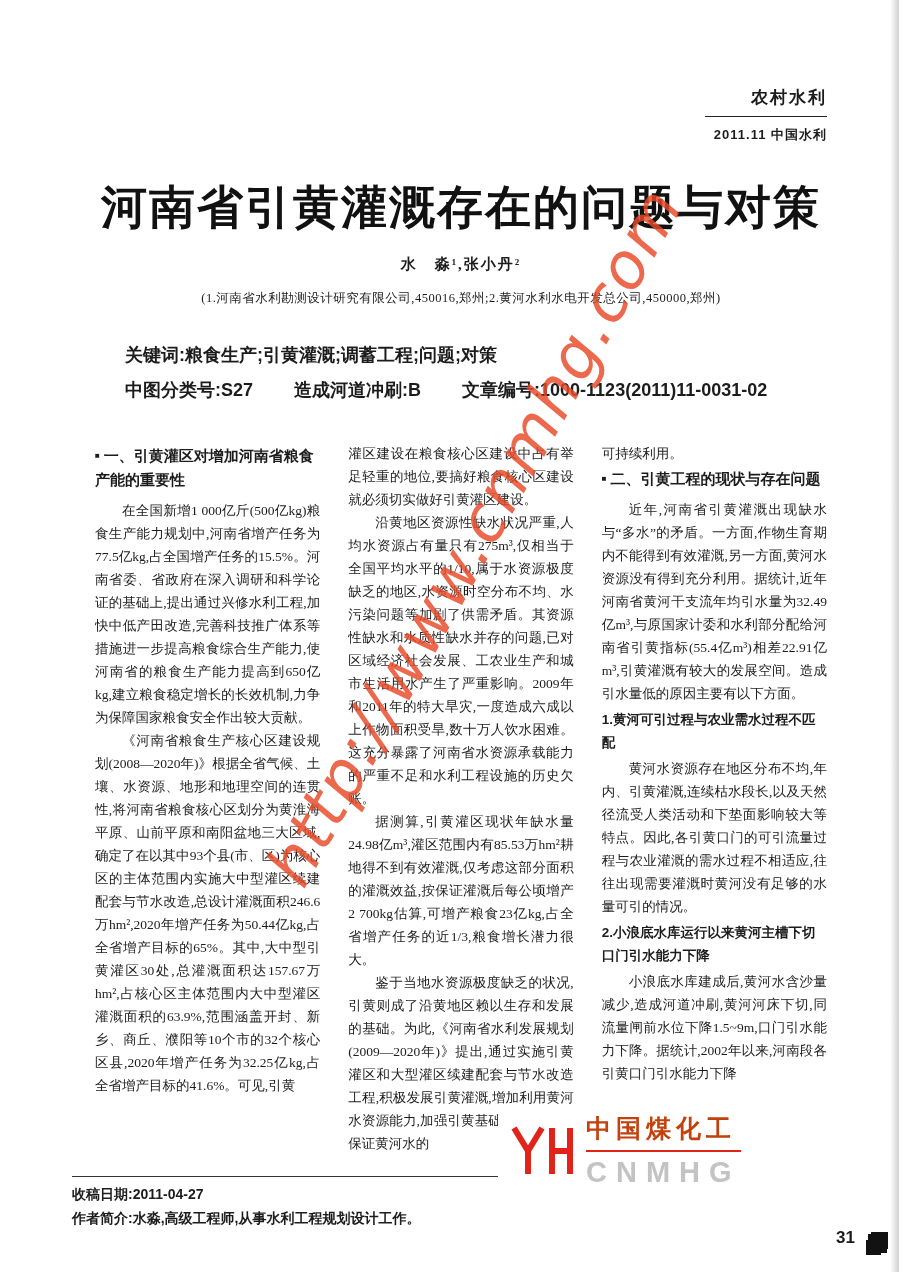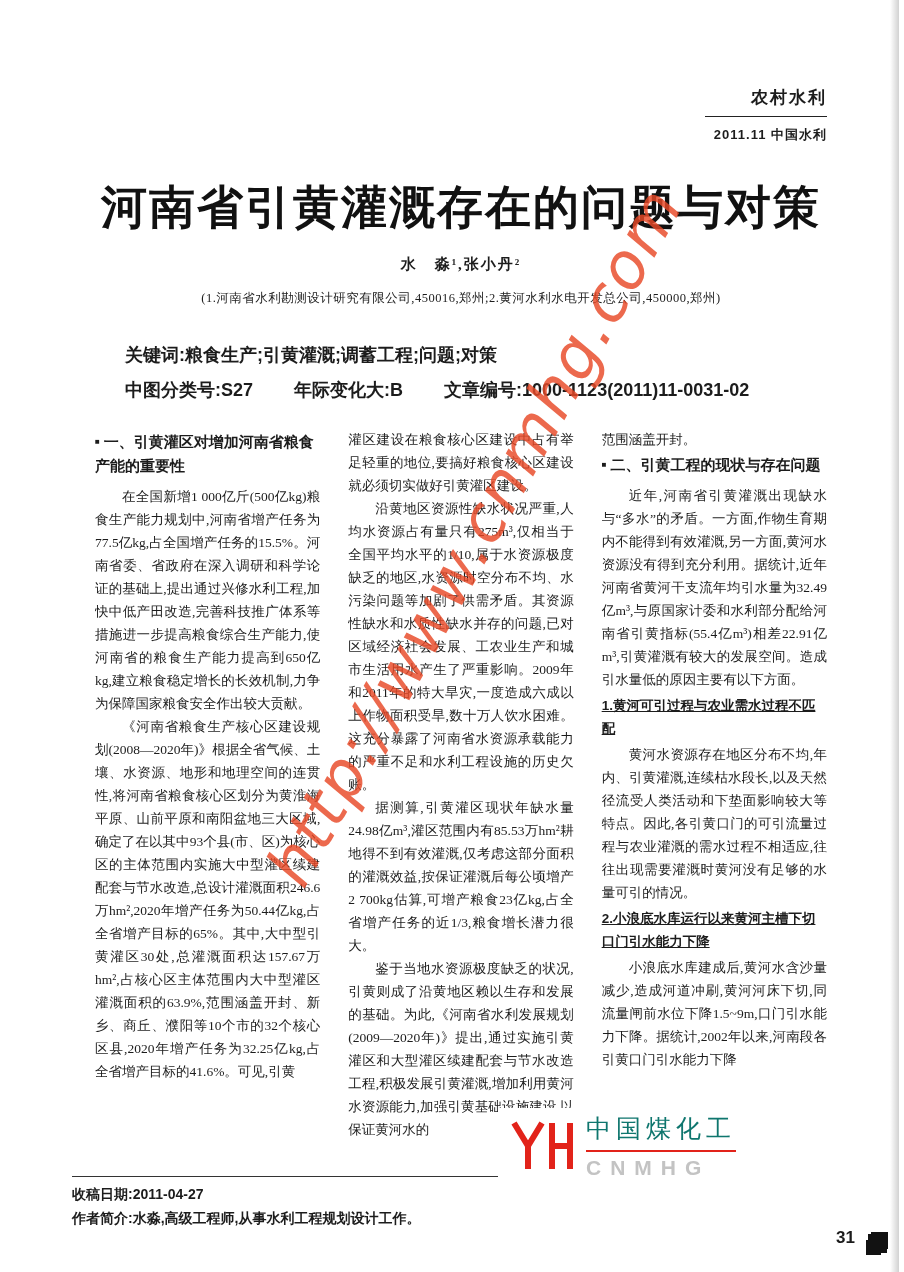--- a/index.html
+++ b/index.html
@@ -30,31 +30,31 @@
   }
   .authors{margin-top:20px;text-align:center;font-weight:bold;font-size:15px;letter-spacing:2px;}
   .affiliation{margin-top:16px;text-align:center;font-size:12.5px;letter-spacing:0.5px;}
   
   .meta{margin:36px 80px 0 102px;font-family:"Liberation Sans", sans-serif;font-weight:bold;font-size:18px;}
   .meta-codes{margin-top:11px;}
   .meta-codes span{margin-right:36px;}
   
   .columns{
     display:flex;gap:28px;
-    margin:26px 72px 0;
+    margin:40px 72px 0;
     max-height:772px;overflow:hidden;
     font-size:13.5px;line-height:23px;text-align:justify;
   }
   .col{flex:1;min-width:0;}
   .heading{
     font-family:"Liberation Sans", sans-serif;font-weight:bold;
     font-size:15px;line-height:24px;margin:2px 0 7px;text-align:left;
   }
   .heading::before{content:"■";font-size:8px;vertical-align:3px;margin-right:4px;}
-  .subheading{font-family:"Liberation Sans", sans-serif;font-weight:bold;margin:3px 0;text-align:left;text-decoration:underline;}
+  .subheading{font-family:"Liberation Sans", sans-serif;font-weight:bold;margin:3px 0;text-align:left;}
   .para{text-indent:2em;margin:0;}
   .para-cont{text-indent:0;margin:0;}
   
   .footnote{
     position:absolute;left:72px;top:1176px;width:444px;
     border-top:1.2px solid #333;padding-top:9px;
     font-family:"Liberation Sans", sans-serif;font-weight:bold;font-size:14px;
   }
   .footnote-line2{margin-top:6px;}
   
@@ -64,27 +64,27 @@
     box-shadow:-4px 4px 0 -2px #121212, 2px -3px 0 -1px #121212;
   }
   
   .logo{
     position:absolute;left:498px;top:1108px;
     display:flex;align-items:center;gap:12px;
     background:#fff;padding:4px 10px;
   }
   .logo-glyph{display:block;}
   .logo-cn{
-    color:#0f766e;font-family:"Liberation Sans", sans-serif;font-weight:normal;
+    color:#c2410c;font-family:"Liberation Sans", sans-serif;font-weight:bold;
     font-size:25px;letter-spacing:5px;
     border-bottom:2.5px solid #e2231a;padding-bottom:5px;
   }
   .logo-en{
     color:#c3c3c3;font-family:"Liberation Sans", sans-serif;font-weight:bold;
-    font-size:21px;letter-spacing:9px;margin-top:4px;
+    font-size:29px;letter-spacing:9px;margin-top:4px;
   }
   
   .watermark{
     position:absolute;left:252px;top:862px;
     transform:rotate(-61deg);transform-origin:0 0;
     font-family:"DejaVu Sans", sans-serif;font-style:italic;
     font-size:64px;letter-spacing:2px;white-space:nowrap;
     color:rgba(232,72,38,0.82);
     z-index:6;pointer-events:none;
   }
@@ -103,39 +103,39 @@
   <h1 class="title">河南省引黄灌溉存在的问题与对策</h1>
 
   <div class="authors">水　淼¹,张小丹²</div>
 
   <div class="affiliation">(1.河南省水利勘测设计研究有限公司,450016,郑州;2.黄河水利水电开发总公司,450000,郑州)</div>
 
   <div class="meta">
     <div class="meta-keywords">关键词:粮食生产;引黄灌溉;调蓄工程;问题;对策</div>
     <div class="meta-codes">
       <span>中图分类号:S27</span>
-      <span>年际变化大:B</span>
+      <span>造成河道冲刷:B</span>
       <span>文章编号:1000-1123(2011)11-0031-02</span>
     </div>
   </div>
 
   <div class="columns">
       <div class="col">
         <div class="heading">一、引黄灌区对增加河南省粮食产能的重要性</div>
         <div class="para">在全国新增1 000亿斤(500亿kg)粮食生产能力规划中,河南省增产任务为77.5亿kg,占全国增产任务的15.5%。河南省委、省政府在深入调研和科学论证的基础上,提出通过兴修水利工程,加快中低产田改造,完善科技推广体系等措施进一步提高粮食综合生产能力,使河南省的粮食生产能力提高到650亿kg,建立粮食稳定增长的长效机制,力争为保障国家粮食安全作出较大贡献。</div>
         <div class="para">《河南省粮食生产核心区建设规划(2008—2020年)》根据全省气候、土壤、水资源、地形和地理空间的连贯性,将河南省粮食核心区划分为黄淮海平原、山前平原和南阳盆地三大区域,确定了在以其中93个县(市、区)为核心区的主体范围内实施大中型灌区续建配套与节水改造,总设计灌溉面积246.6万hm²,2020年增产任务为50.44亿kg,占全省增产目标的65%。其中,大中型引黄灌区30处,总灌溉面积达157.67万hm²,占核心区主体范围内大中型灌区灌溉面积的63.9%,范围涵盖开封、新乡、商丘、濮阳等10个市的32个核心区县,2020年增产任务为32.25亿kg,占全省增产目标的41.6%。可见,引黄</div>
       </div>
       <div class="col">
         <div class="para-cont">灌区建设在粮食核心区建设中占有举足轻重的地位,要搞好粮食核心区建设就必须切实做好引黄灌区建设。</div>
         <div class="para">沿黄地区资源性缺水状况严重,人均水资源占有量只有275m³,仅相当于全国平均水平的1/10,属于水资源极度缺乏的地区,水资源时空分布不均、水污染问题等加剧了供需矛盾。其资源性缺水和水质性缺水并存的问题,已对区域经济社会发展、工农业生产和城市生活用水产生了严重影响。2009年和2011年的特大旱灾,一度造成六成以上作物面积受旱,数十万人饮水困难。这充分暴露了河南省水资源承载能力的严重不足和水利工程设施的历史欠账。</div>
         <div class="para">据测算,引黄灌区现状年缺水量24.98亿m³,灌区范围内有85.53万hm²耕地得不到有效灌溉,仅考虑这部分面积的灌溉效益,按保证灌溉后每公顷增产2 700kg估算,可增产粮食23亿kg,占全省增产任务的近1/3,粮食增长潜力很大。</div>
         <div class="para">鉴于当地水资源极度缺乏的状况,引黄则成了沿黄地区赖以生存和发展的基础。为此,《河南省水利发展规划(2009—2020年)》提出,通过实施引黄灌区和大型灌区续建配套与节水改造工程,积极发展引黄灌溉,增加利用黄河水资源能力,加强引黄基础设施建设,以保证黄河水的</div>
       </div>
       <div class="col">
-        <div class="para-cont">范围涵盖开封。</div>
+        <div class="para-cont">可持续利用。</div>
         <div class="heading">二、引黄工程的现状与存在问题</div>
         <div class="para">近年,河南省引黄灌溉出现缺水与“多水”的矛盾。一方面,作物生育期内不能得到有效灌溉,另一方面,黄河水资源没有得到充分利用。据统计,近年河南省黄河干支流年均引水量为32.49亿m³,与原国家计委和水利部分配给河南省引黄指标(55.4亿m³)相差22.91亿m³,引黄灌溉有较大的发展空间。造成引水量低的原因主要有以下方面。</div>
         <div class="subheading">1.黄河可引过程与农业需水过程不匹配</div>
         <div class="para">黄河水资源存在地区分布不均,年内、引黄灌溉,连续枯水段长,以及天然径流受人类活动和下垫面影响较大等特点。因此,各引黄口门的可引流量过程与农业灌溉的需水过程不相适应,往往出现需要灌溉时黄河没有足够的水量可引的情况。</div>
         <div class="subheading">2.小浪底水库运行以来黄河主槽下切口门引水能力下降</div>
         <div class="para">小浪底水库建成后,黄河水含沙量减少,造成河道冲刷,黄河河床下切,同流量闸前水位下降1.5~9m,口门引水能力下降。据统计,2002年以来,河南段各引黄口门引水能力下降</div>
       </div>
     </div>
 
   <div class="footnote">

